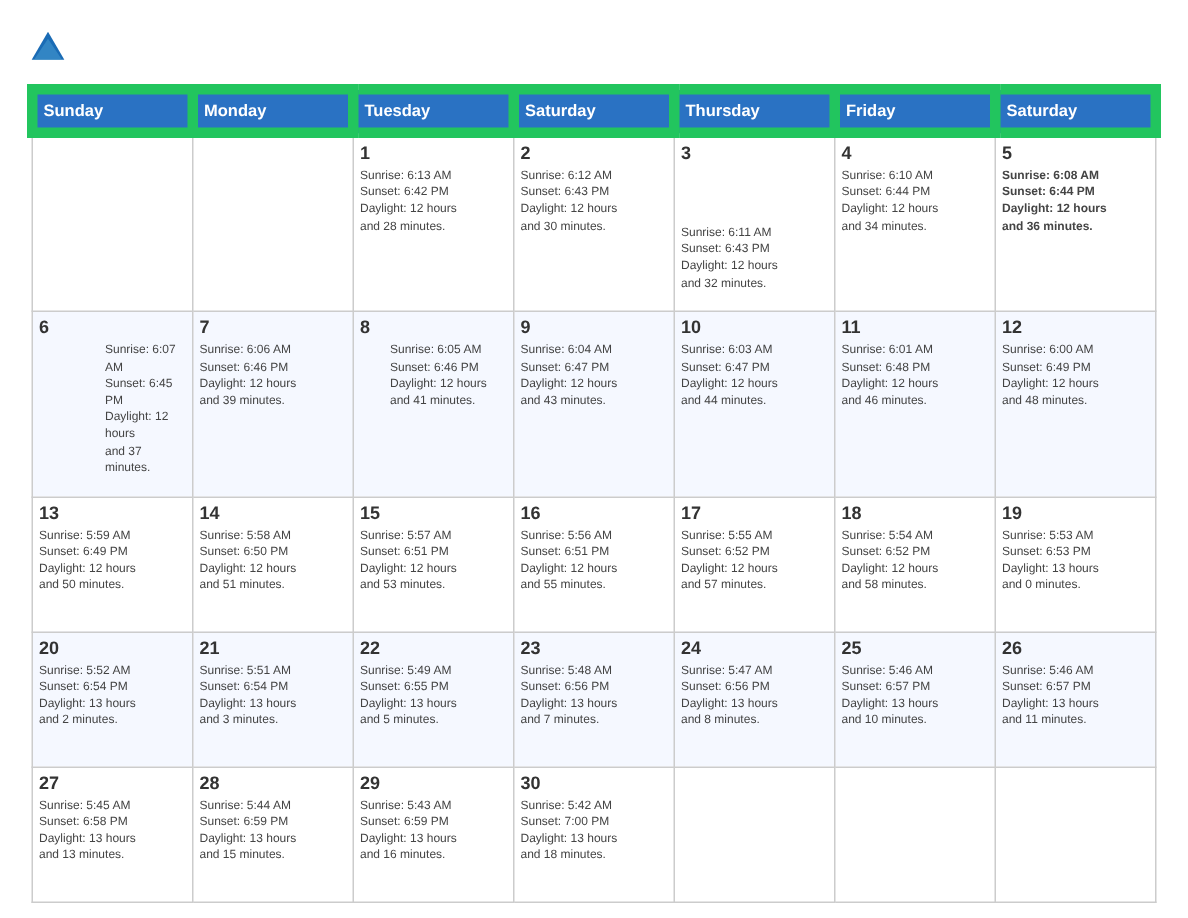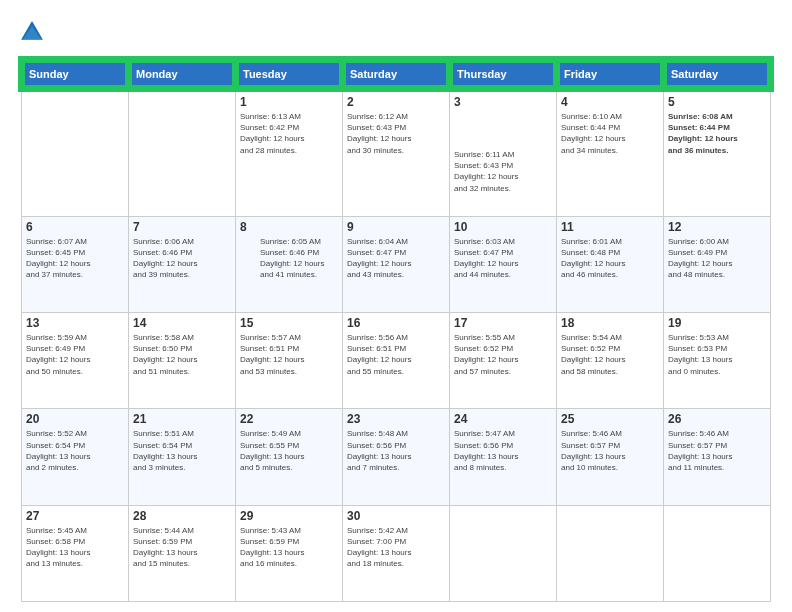--- a/index.html
+++ b/index.html
@@ -161,21 +161,21 @@
             <div class="day-num">5</div>
             <div class="day-info" style="white-space: pre-line; font-weight: bold;">Sunrise: 6:08 AM
 Sunset: 6:44 PM
 Daylight: 12 hours
 and 36 minutes.</div>
           </td>
         </tr>
         <tr>
           <td>
             <div class="day-num">6</div>
-            <div class="day-info" style="white-space: pre-line;">Sunrise: 6:07 AM
+            <div class="day-info" style="white-space: pre-line; margin-left: 44px;">Sunrise: 6:07 AM
 Sunset: 6:45 PM
 Daylight: 12 hours
 and 37 minutes.</div>
           </td>
           <td>
             <div class="day-num">7</div>
             <div class="day-info" style="white-space: pre-line;">Sunrise: 6:06 AM
 Sunset: 6:46 PM
 Daylight: 12 hours
 and 39 minutes.</div>

